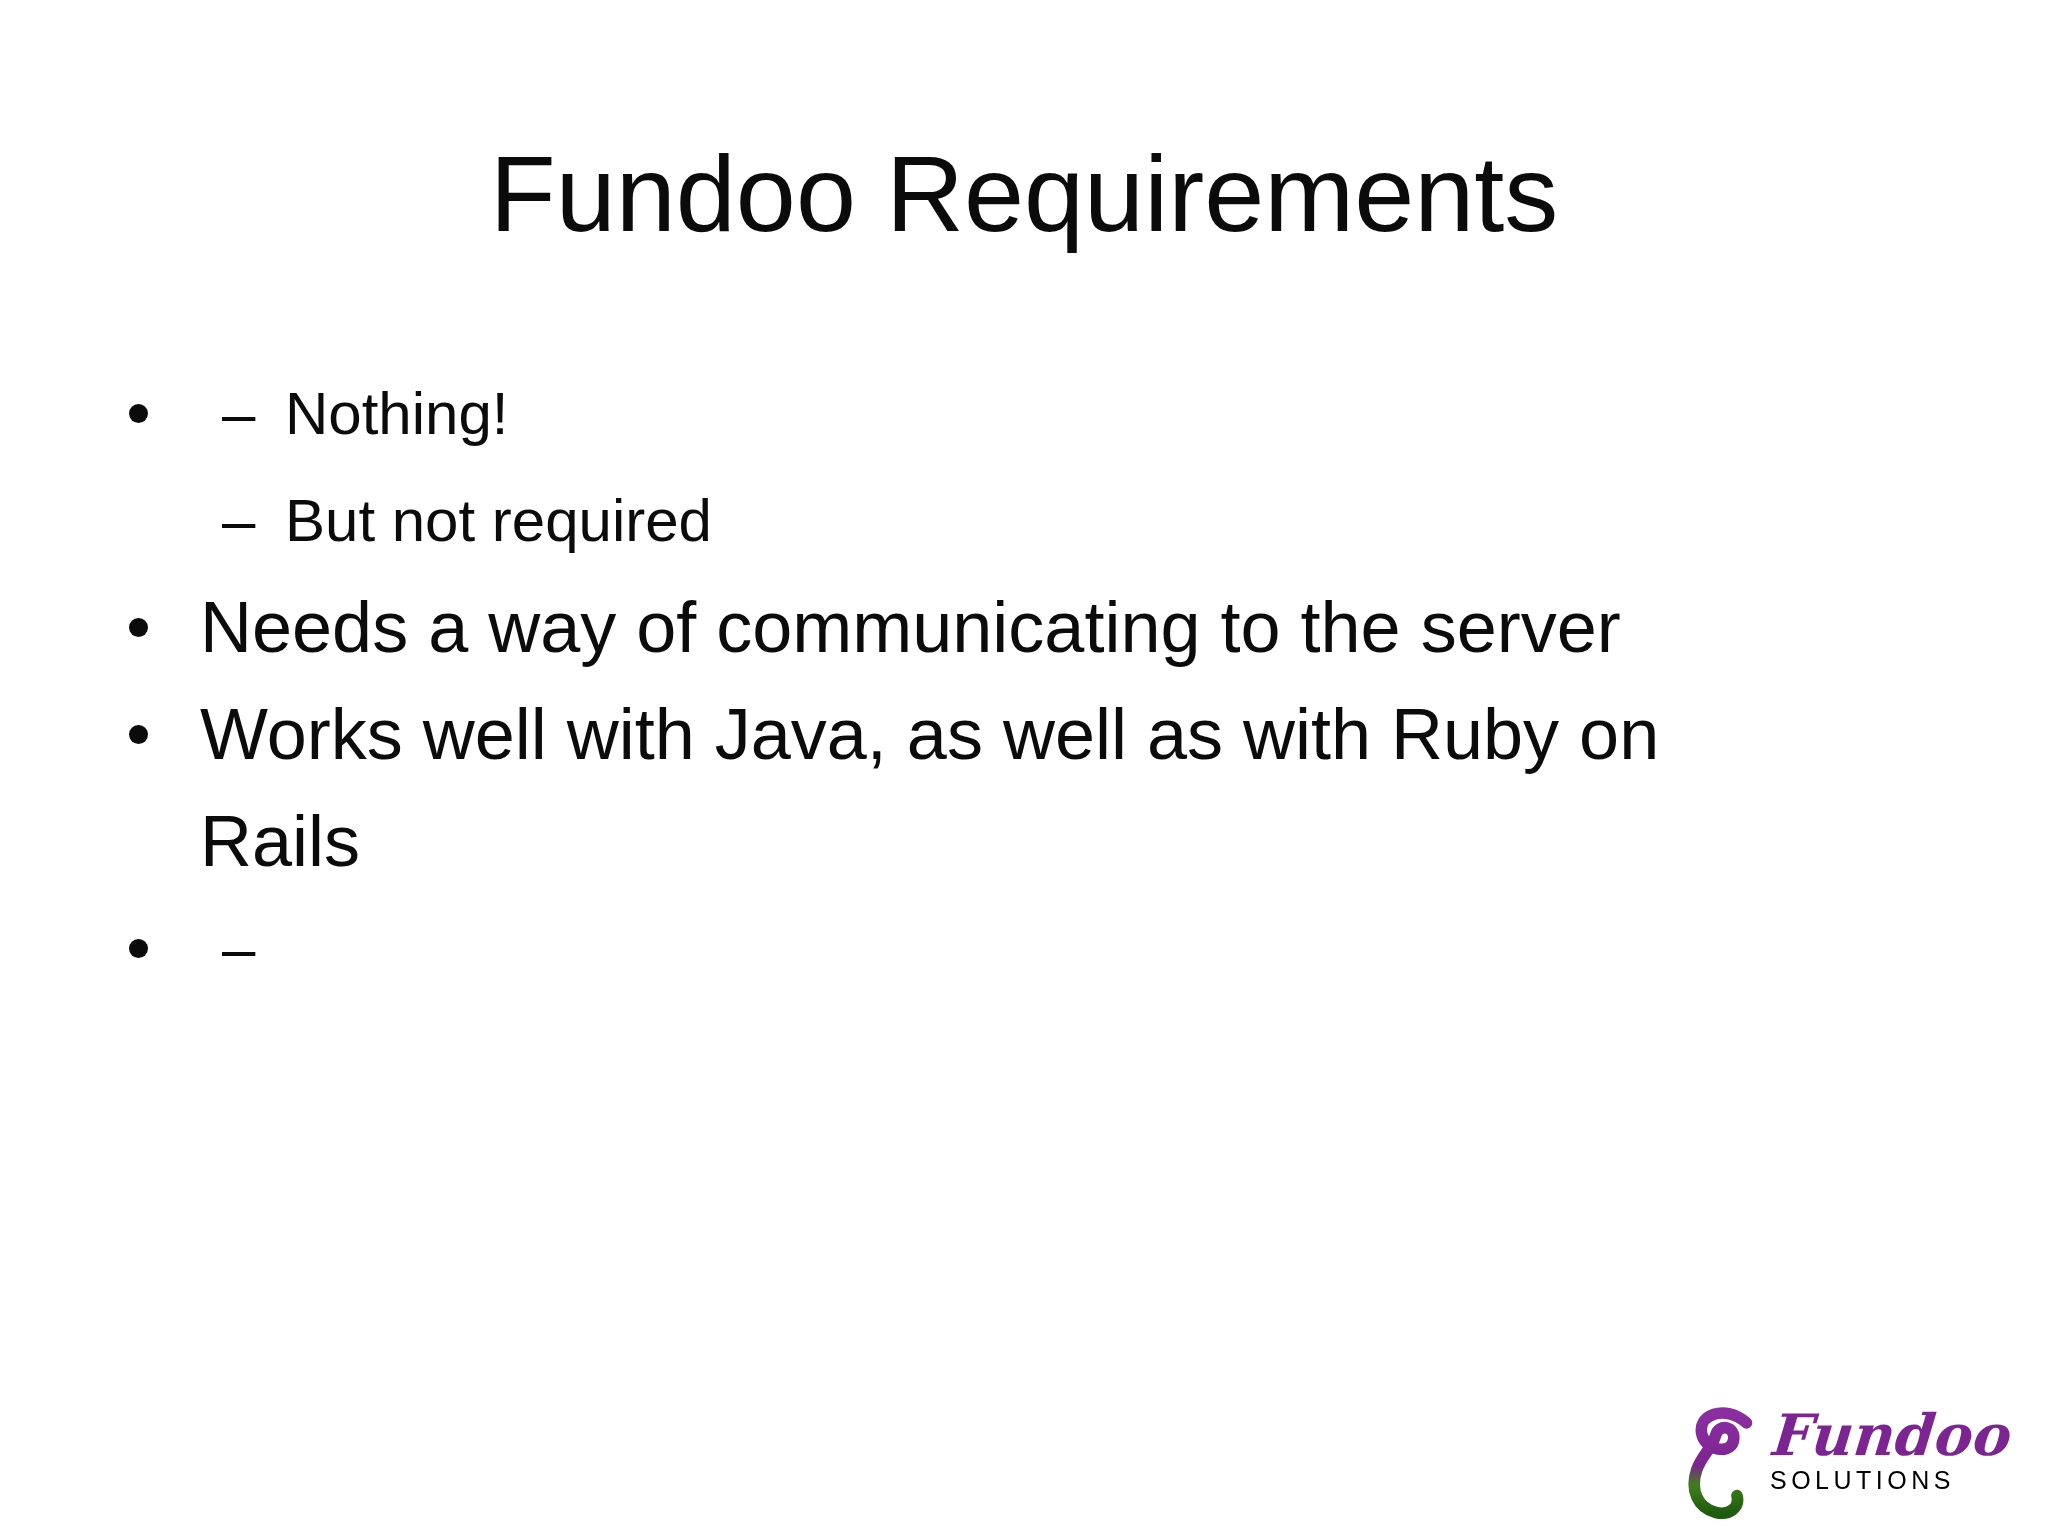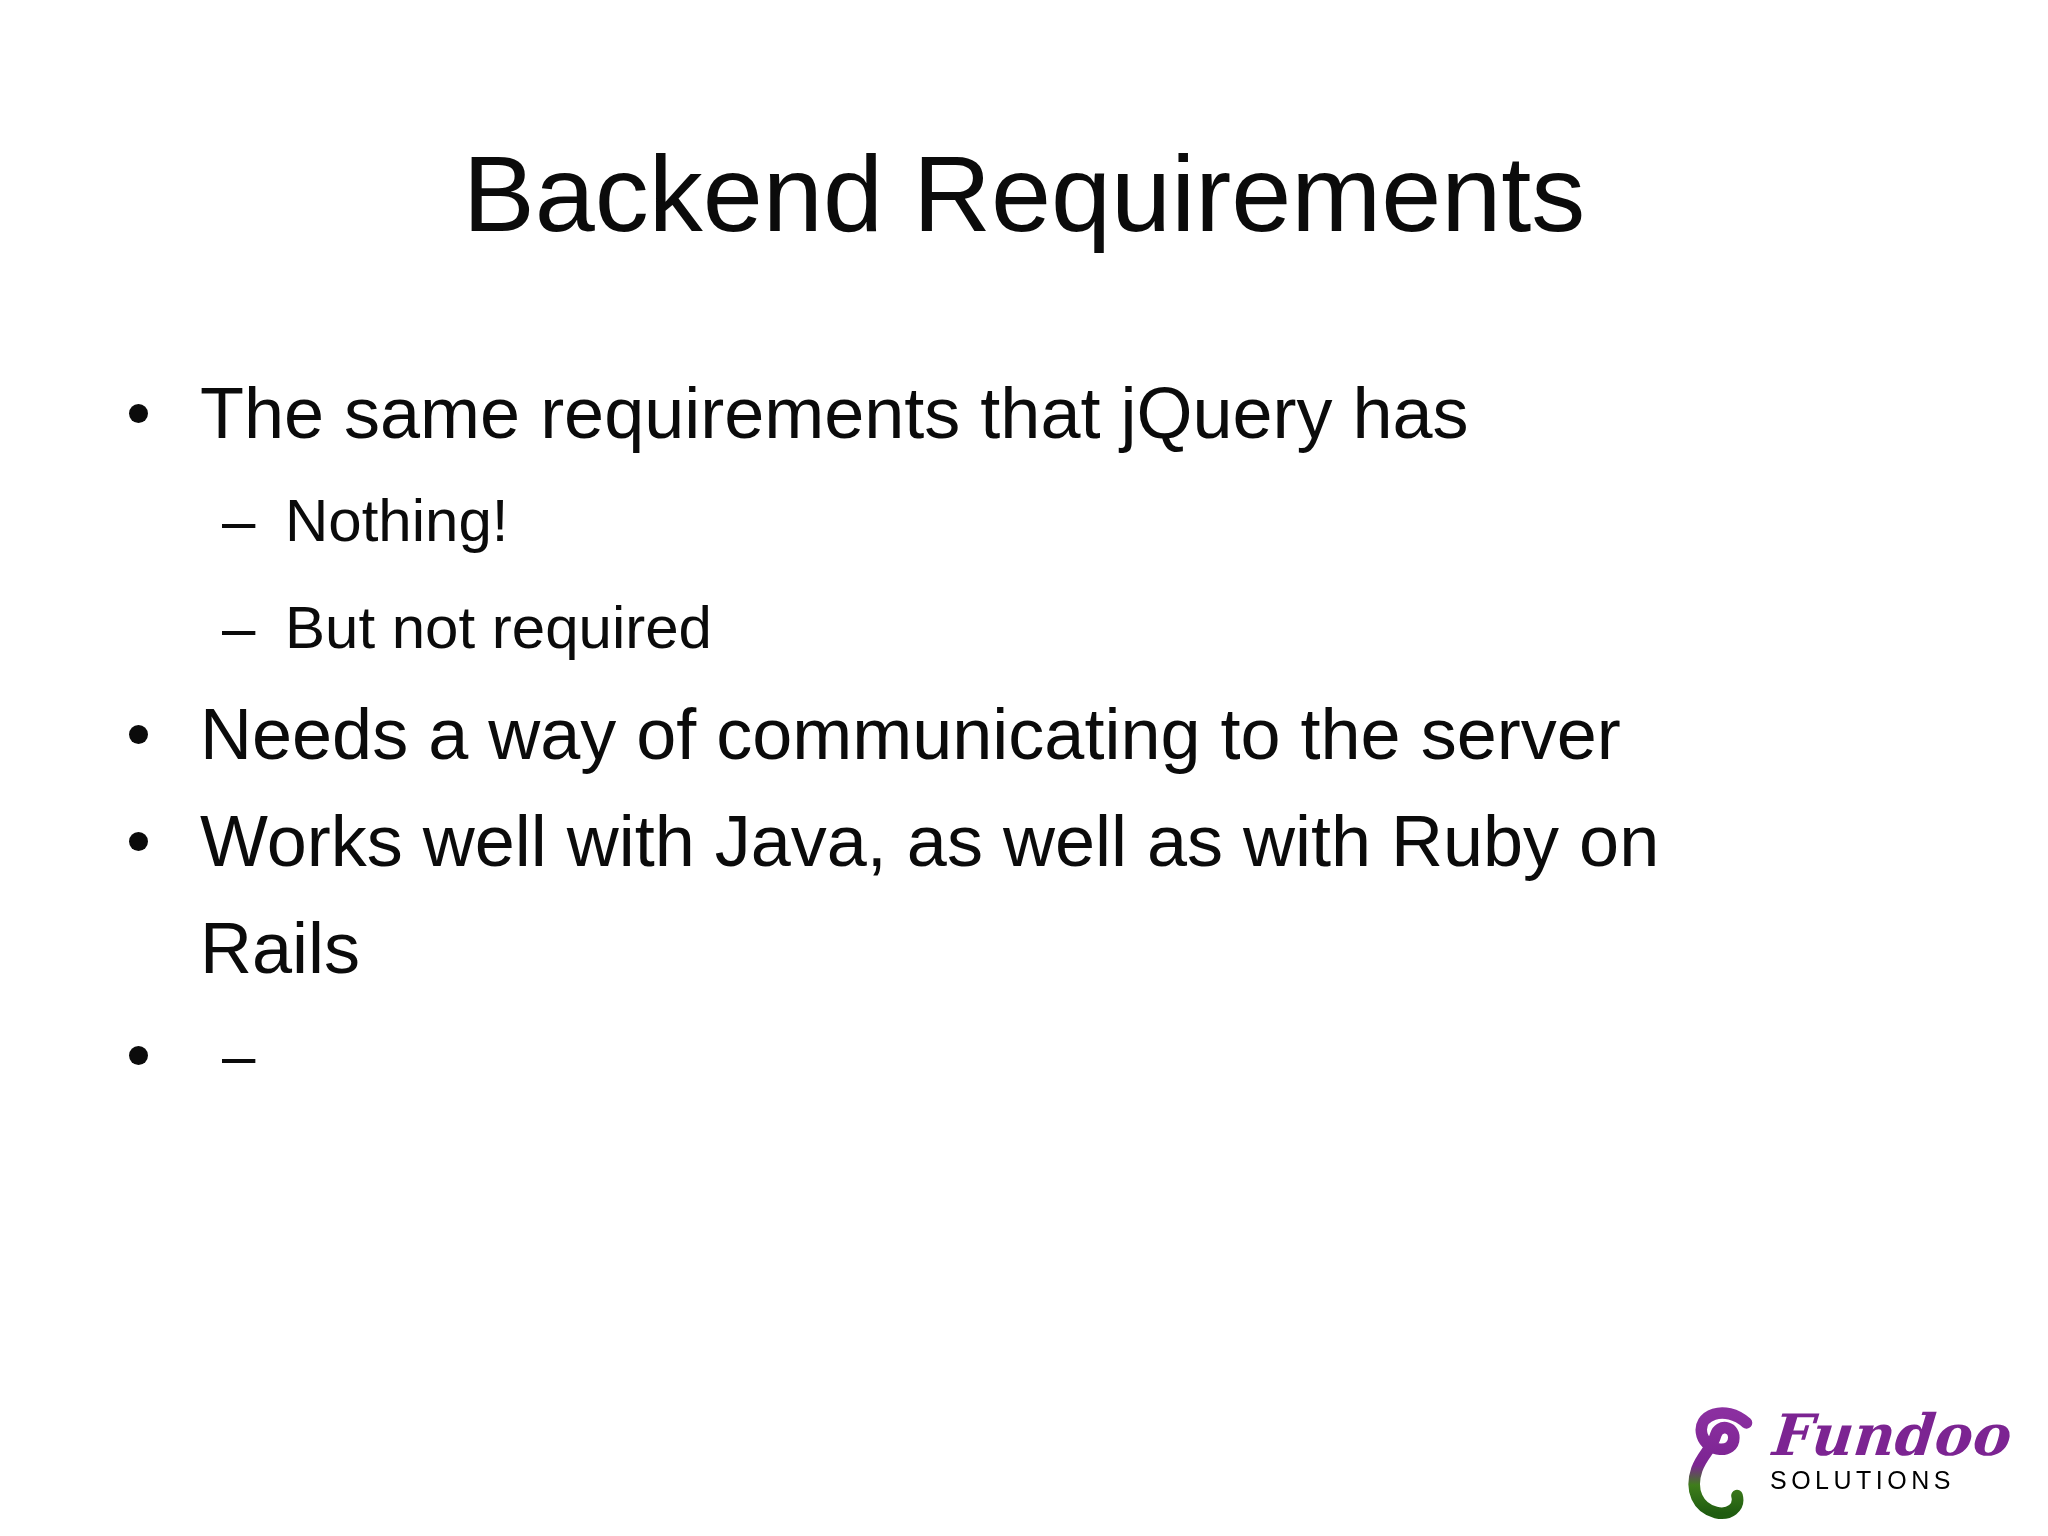--- a/index.html
+++ b/index.html
@@ -105,27 +105,26 @@
     letter-spacing: 4.5px;
     color: #000000;
     white-space: nowrap;
   }
 </style>
 </head>
 <body>
 
 <div class="slide">
 
-  <div class="slide-title">Backend Requirements</div>
+  <div class="slide-title">Fundoo Requirements</div>
 
   <div class="content">
 
     <div class="item level1">
       <span class="bullet-dot"></span>
-      <span>The same requirements that jQuery has</span>
     </div>
 
     <div class="item level2">
       <span class="bullet-dash">–</span>
       <span>Nothing!</span>
     </div>
 
 
     <div class="item level2">
       <span class="bullet-dash">–</span>

